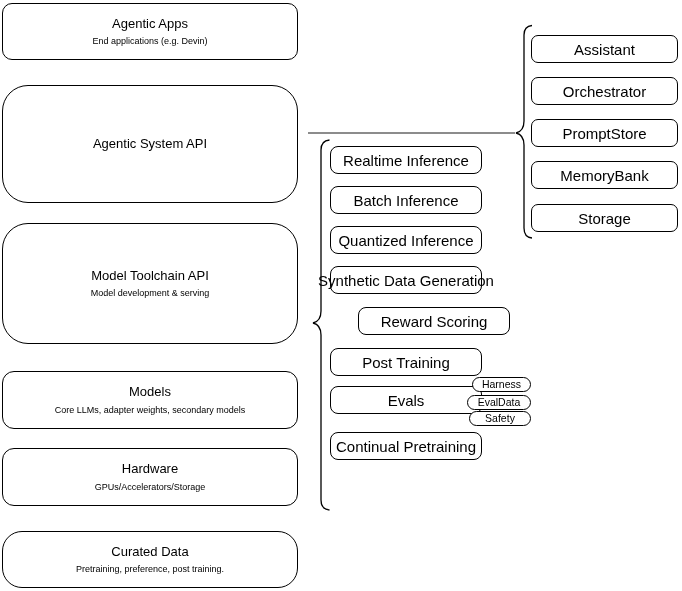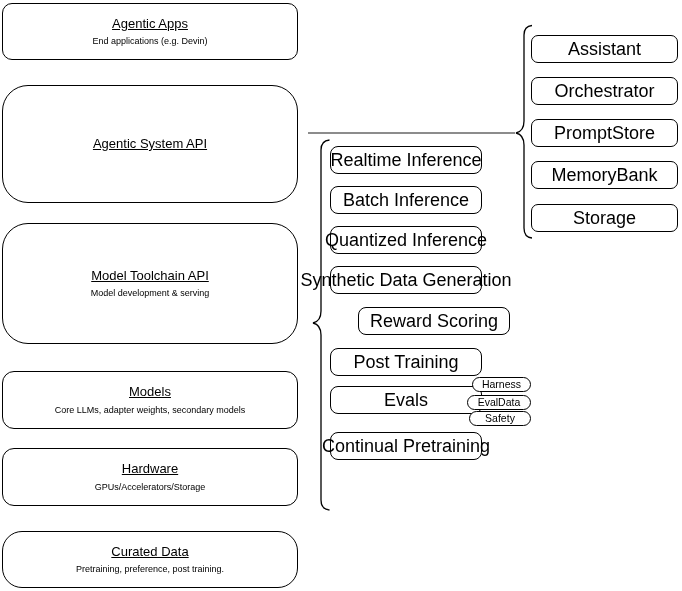--- a/index.html
+++ b/index.html
@@ -26,39 +26,38 @@
     display: flex;
     flex-direction: column;
     align-items: center;
     justify-content: center;
     text-align: center;
   }
   .layer-title {
     font-size: 13px;
     line-height: 1.2;
     white-space: nowrap;
-    text-decoration: underline;
   }
   .layer-subtitle {
     font-size: 9px;
     line-height: 1.2;
     margin-top: 5px;
     white-space: nowrap;
   }
   .node {
     position: absolute;
     border: 1.3px solid #000000;
     border-radius: 8px;
     background: #ffffff;
     box-sizing: border-box;
     display: flex;
     align-items: center;
     justify-content: center;
     text-align: center;
-    font-size: 18px;
+    font-size: 15px;
     line-height: 1;
     white-space: nowrap;
     z-index: 2;
   }
   .mid-node { left: 330px; width: 152px; height: 28px; }
   .right-node { left: 531px; width: 147px; height: 28px; border-radius: 7px; }
   .pill {
     position: absolute;
     border: 1.2px solid #000000;
     border-radius: 999px;

